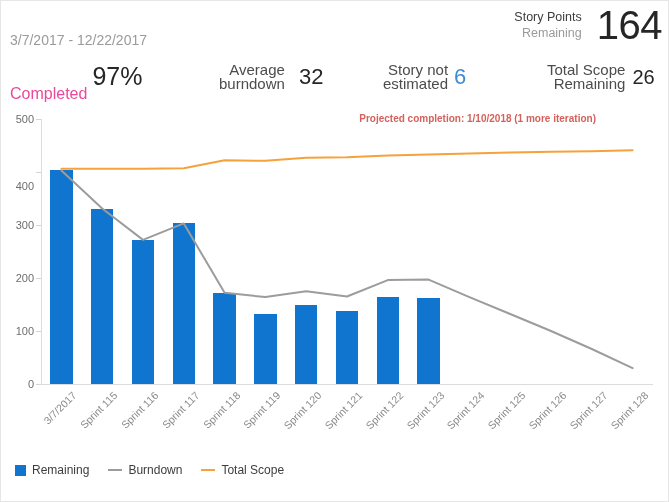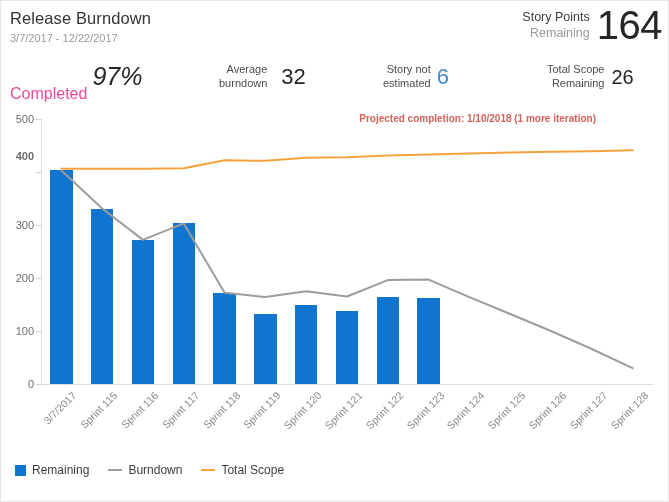--- a/index.html
+++ b/index.html
@@ -31,52 +31,52 @@
   .title {
     position: absolute;
     left: 9px; top: 8px;
     font-size: 16.5px;
     color: #333333;
     letter-spacing: 0.1px;
   }
   .subtitle {
     position: absolute;
     left: 9px; top: 31px;
-    font-size: 11px;
+    font-size: 14px;
     color: #9a9a9a;
   }
 
   
   .kpi { position: absolute; }
   .kpi .lbl {
     display: inline-block;
     text-align: right;
     vertical-align: middle;
-    font-size: 11px;
+    font-size: 15px;
     line-height: 13.5px;
     color: #4c4c4c;
   }
   .kpi .lbl .l2 { display: block; }
   .kpi .val {
     display: inline-block;
     vertical-align: middle;
     color: #262626;
     font-weight: 400;
   }
 
   
   #kpi-story { right: 8px; top: 4px; text-align: right; white-space: nowrap; }
   #kpi-story .lbl { font-size: 12.5px; line-height: 16px; color: #3d3d3d; }
   #kpi-story .lbl .l2 { color: #9a9a9a; }
-  #kpi-story .val { font-size: 40px; line-height: 40px; margin-left: 7px; letter-spacing: -0.5px; }
+  #kpi-story .val { font-size: 40px; line-height: 40px; margin-left: 15px; letter-spacing: -0.5px; }
 
   
   #kpi-completed { left: 9px; top: 62px; white-space: nowrap; }
   #kpi-completed .lbl { color: #ec4899; font-size: 16px; vertical-align: top; padding-top: 4px; margin-top: 20px; }
-  #kpi-completed .val { font-size: 25px; line-height: 26px; margin-left: 5px; font-style: italic; }
+  #kpi-completed .val { font-size: 25px; line-height: 26px; margin-left: 5px; }
 
   
   #kpi-avg { left: 218px; top: 62px; white-space: nowrap; }
   #kpi-avg .val { font-size: 22px; line-height: 24px; margin-left: 14px; }
 
   
   #kpi-items { left: 382px; top: 62px; white-space: nowrap; }
   #kpi-items .val { font-size: 22px; line-height: 24px; margin-left: 6px; color: #3c8cd6; }
 
   
@@ -165,21 +165,20 @@
   .sw-box { width: 11px; height: 11px; background: #0f75cf; }
   .sw-line { width: 14px; height: 2.5px; }
 </style>
 </head>
 <body>
 
 <div id="widget">
 
   <div class="hdr">
 
-    <div class="title">Release Burndown</div>
     <div class="subtitle">3/7/2017 - 12/22/2017</div>
 
     <div class="kpi" id="kpi-story">
       <span class="lbl"><span>Story Points</span><span class="l2">Remaining</span></span><span class="val">164</span>
     </div>
 
     <div class="kpi" id="kpi-completed">
       <span class="lbl">Completed</span><span class="val">97%</span>
     </div>
 
@@ -202,21 +201,21 @@
       <div class="axis-h"></div>
       <div id="yticks">
           <div class="ytick" style="top: 265px;">0</div>
           <div class="ytickmark" style="top: 265px;"></div>
           <div class="ytick" style="top: 212px;">100</div>
           <div class="ytickmark" style="top: 212px;"></div>
           <div class="ytick" style="top: 159px;">200</div>
           <div class="ytickmark" style="top: 159px;"></div>
           <div class="ytick" style="top: 106px;">300</div>
           <div class="ytickmark" style="top: 106px;"></div>
-          <div class="ytick" style="top: 37px; font-weight: bold;">400</div>
+          <div class="ytick" style="top: 67px;">400</div>
           <div class="ytickmark" style="top: 53px;"></div>
           <div class="ytick" style="top: 0px;">500</div>
           <div class="ytickmark" style="top: 0px;"></div>
         </div>
       <div id="bars">
           <div class="bar" title="3/7/2017: 403" style="left: 9.18px; width: 22.44px; height: 213.59px; background: rgb(15, 117, 207);"></div>
           <div class="bar" title="Sprint 115: 331" style="left: 49.98px; width: 22.44px; height: 175.43px; background: rgb(15, 117, 207);"></div>
           <div class="bar" title="Sprint 116: 272" style="left: 90.78px; width: 22.44px; height: 144.16px; background: rgb(15, 117, 207);"></div>
           <div class="bar" title="Sprint 117: 303" style="left: 131.58px; width: 22.44px; height: 160.59px; background: rgb(15, 117, 207);"></div>
           <div class="bar" title="Sprint 118: 172" style="left: 172.38px; width: 22.44px; height: 91.16px; background: rgb(15, 117, 207);"></div>

